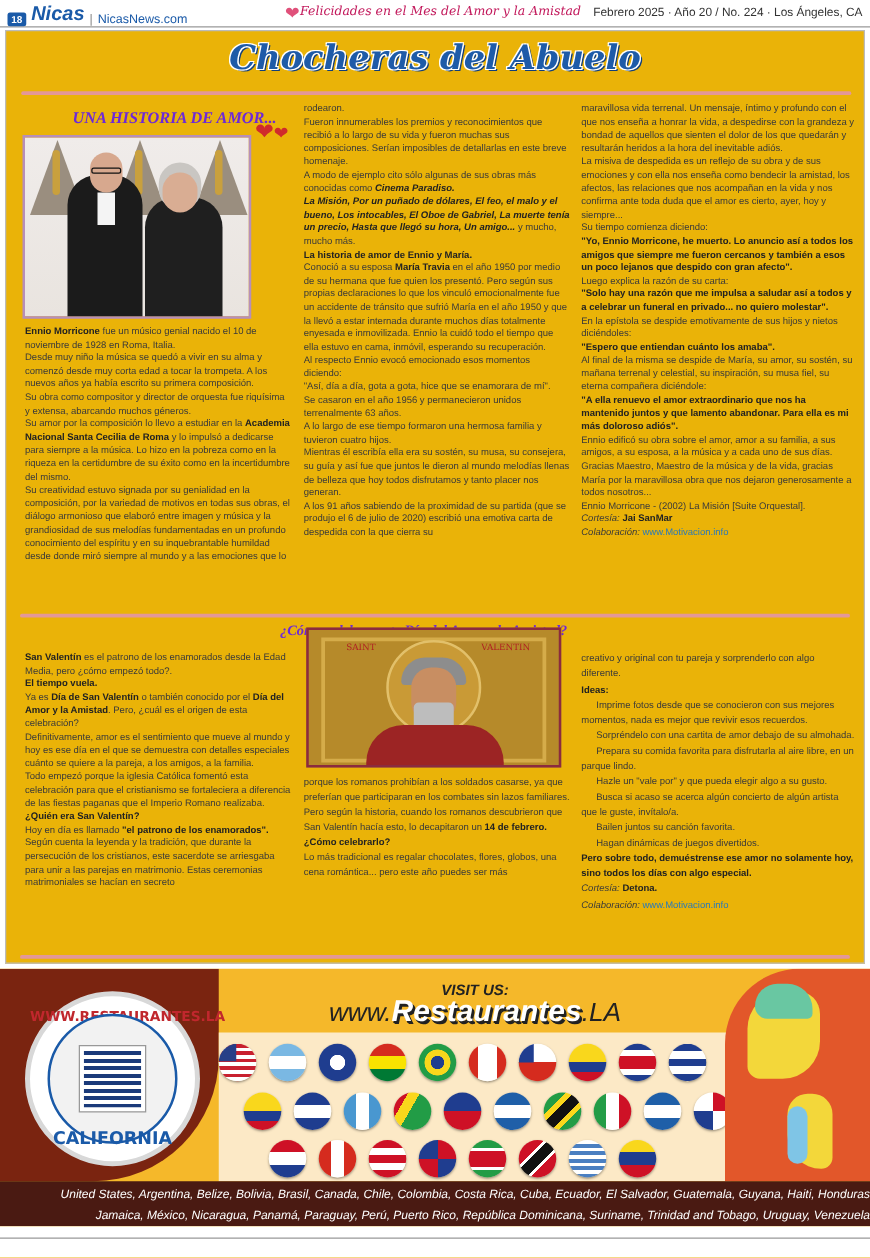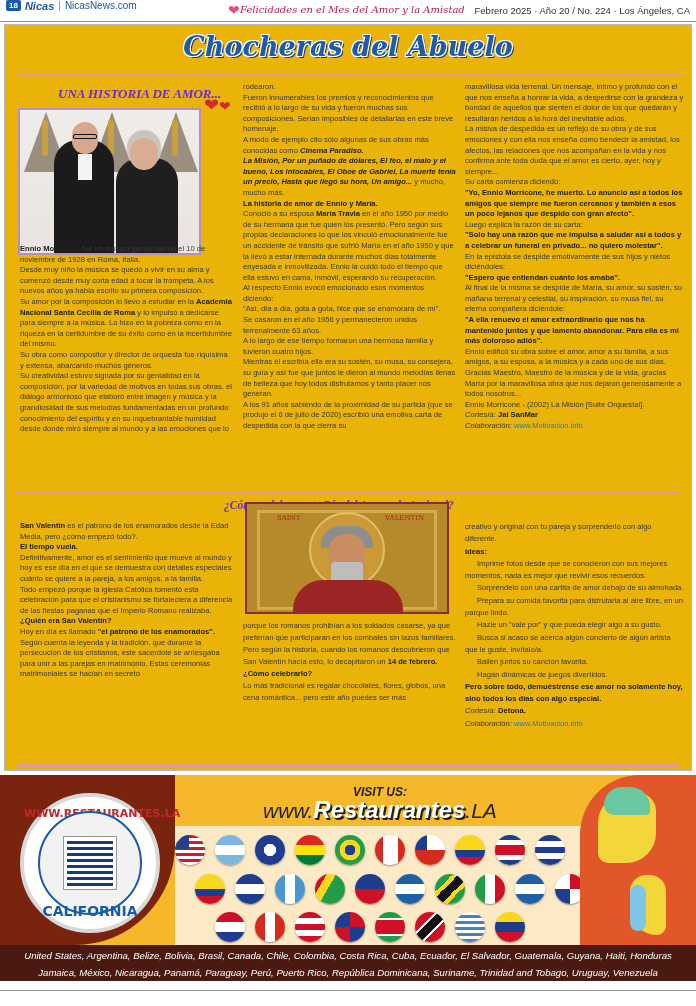--- a/index.html
+++ b/index.html
@@ -1,19 +1,19 @@
 <!DOCTYPE html>
 <html><head>
 <meta charset="utf-8">
 <style>
 *{box-sizing:border-box;margin:0;padding:0}
 body{width:696px;height:1006px;background:#fff;font-family:"Liberation Sans",sans-serif;color:#333;position:relative;overflow:hidden}
-.topbar{position:absolute;left:0;top:0;width:696px;height:22px;display:flex;align-items:flex-start;padding:0 6px;border-bottom:1px solid #999}
+.topbar{position:absolute;left:0;top:0;width:696px;height:22px;display:flex;align-items:flex-end;padding:0 6px;border-bottom:1px solid #999}
 .pgnum{background:#1a5aa8;color:#fff;font-size:8px;font-weight:bold;padding:1px 3px;border-radius:2px;margin-right:4px}
-.nicas{color:#1a5aa8;font-weight:bold;font-style:italic;font-size:11px;font-family:"Liberation Sans",sans-serif}
+.nicas{color:#1a5aa8;font-weight:bold;font-style:italic;font-size:16px;font-family:"Liberation Sans",sans-serif}
 .sep{color:#888;margin:0 4px;font-size:10px}
 .site{font-size:10px;color:#1a5aa8}
 .slogan{position:absolute;left:240px;top:4px;font-family:"DejaVu Serif",serif;font-style:italic;font-size:10px;color:#c2185b}
 .heart-top{position:absolute;left:228px;top:2px;color:#e0507a;font-size:14px}
 .issue{position:absolute;right:6px;top:5px;font-size:9.5px;color:#333}
 .page{position:absolute;left:4px;top:24px;width:688px;height:747px;background:#eab308;border:1px solid #bbb}
 .title{position:absolute;left:0;top:6px;width:100%;text-align:center;font-family:"DejaVu Serif",serif;font-weight:bold;font-style:italic;font-size:27px;color:#1e5ba8;text-shadow:-1px -1px 0 #fff,1px -1px 0 #fff,-1px 1px 0 #fff,1px 1px 0 #fff,2px 2px 0 #123f7a}
 .pinkline{position:absolute;height:3px;background:#e39898;border-radius:2px}
 .col{position:absolute;font-size:7.6px;line-height:10.6px;color:#3a3a3a}
 .col p{margin:0}
@@ -50,21 +50,21 @@
 .visit-us{font-weight:bold;font-style:italic;font-size:12px;color:#222;margin-top:10px}
 .visit-url{font-size:21px;font-style:italic;color:#222;line-height:22px}
 .visit-url .big{font-weight:bold;font-size:24px;color:#fff;text-shadow:1px 1px 0 #222,2px 2px 0 #222}
 .flags{position:absolute;left:175px;top:51px;width:410px;height:119px;background:#fce9c6}
 .flag{position:absolute;width:30px;height:30px;border-radius:50%;box-shadow:0 1px 2px rgba(0,0,0,.4);overflow:hidden}
 .map-bg{position:absolute;left:580px;top:0;width:116px;height:170px;background:#e2572a;border-radius:60px 0 0 0}
 .map-na{position:absolute;left:598px;top:18px;width:58px;height:70px;background:#f3d73a;border-radius:30px 18px 30px 10px}
 .map-na2{position:absolute;left:604px;top:12px;width:46px;height:28px;background:#69c7a2;border-radius:18px 20px 4px 10px}
 .map-sa{position:absolute;left:630px;top:100px;width:36px;height:60px;background:#f3d73a;border-radius:18px 18px 10px 30px}
 .map-sa2{position:absolute;left:630px;top:110px;width:16px;height:46px;background:#7fc5e6;border-radius:8px}
-.countries{position:absolute;left:0;top:170px;width:696px;height:36px;background:#4a1a12;color:#fff;font-style:italic;font-size:9.6px;text-align:center;line-height:17px;padding-top:2px}
+.countries{position:absolute;left:0;top:170px;width:696px;height:36px;background:#4a1a12;color:#fff;font-style:italic;font-size:9.6px;text-align:right;line-height:17px;padding-top:2px}
 .footer{position:absolute;left:0;top:990px;width:696px;text-align:center;font-size:8px;color:#333;border-top:1px solid #999;padding-top:16px}
 .footer .lbl{font-weight:bold}
 .footer .mail{color:#1a7ac0}
 </style>
 </head>
 <body>
 
 <div class="topbar">
   <span class="pgnum">18</span>
   <span class="nicas">Nicas</span>
@@ -90,25 +90,25 @@
   <div class="oscar" style="left:152px"></div>
   <div class="man"></div>
   <div class="shirt"></div>
   <div class="man-head"></div>
   <div class="glasses"></div>
   <div class="woman"></div>
   <div class="woman-head"></div>
 </div>
 <div class="hearts" style="top:96px;left:204px">❤<span style="font-size:14px">❤</span></div>
 
-<div class="col" style="left:20px;top:244px;width:213px">
+<div class="col" style="left:20px;top:260px;width:213px">
   <p><span class="b">Ennio Morricone</span><span> fue un músico genial nacido el 10 de noviembre de 1928 en Roma, Italia.</span></p>
   <p>Desde muy niño la música se quedó a vivir en su alma y comenzó desde muy corta edad a tocar la trompeta. A los nuevos años ya había escrito su primera composición.</p>
+  <p>Su obra como compositor y director de orquesta fue riquísima y extensa, abarcando muchos géneros.</p>
   <p><span>Su amor por la composición lo llevo a estudiar en la </span><span class="b">Academia Nacional Santa Cecilia de Roma</span><span> y lo impulsó a dedicarse para siempre a la música. Lo hizo en la pobreza como en la riqueza en la certidumbre de su éxito como en la incertidumbre del mismo.</span></p>
-  <p>Su obra como compositor y director de orquesta fue riquísima y extensa, abarcando muchos géneros.</p>
   <p>Su creatividad estuvo signada por su genialidad en la composición, por la variedad de motivos en todas sus obras, el diálogo armonioso que elaboró entre imagen y música y la grandiosidad de sus melodías fundamentadas en un profundo conocimiento del espíritu y en su inquebrantable humildad desde donde miró siempre al mundo y a las emociones que lo</p>
 </div>
 
 <div class="col" style="left:243px;top:82px;width:213px">
   <p>rodearon.</p>
   <p>Fueron innumerables los premios y reconocimientos que recibió a lo largo de su vida y fueron muchas sus composiciones. Serían imposibles de detallarlas en este breve homenaje.</p>
   <p><span>A modo de ejemplo cito sólo algunas de sus obras más conocidas como </span><span class="b i">Cinema Paradiso.</span></p>
   <p><span class="b i">La Misión, Por un puñado de dólares, El feo, el malo y el bueno, Los intocables, El Oboe de Gabriel, La muerte tenía un precio, Hasta que llegó su hora, Un amigo...</span><span> y mucho, mucho más.</span></p>
   <p class="b">La historia de amor de Ennio y María.</p>
   <p><span>Conoció a su esposa </span><span class="b">María Travia</span><span> en el año 1950 por medio de su hermana que fue quien los presentó. Pero según sus propias declaraciones lo que los vinculó emocionalmente fue un accidente de tránsito que sufrió María en el año 1950 y que la llevó a estar internada durante muchos días totalmente enyesada e inmovilizada. Ennio la cuidó todo el tiempo que ella estuvo en cama, inmóvil, esperando su recuperación.</span></p>
@@ -116,21 +116,21 @@
   <p>"Así, día a día, gota a gota, hice que se enamorara de mí".</p>
   <p>Se casaron en el año 1956 y permanecieron unidos terrenalmente 63 años.</p>
   <p>A lo largo de ese tiempo formaron una hermosa familia y tuvieron cuatro hijos.</p>
   <p>Mientras él escribía ella era su sostén, su musa, su consejera, su guía y así fue que juntos le dieron al mundo melodías llenas de belleza que hoy todos disfrutamos y tanto placer nos generan.</p>
   <p>A los 91 años sabiendo de la proximidad de su partida (que se produjo el 6 de julio de 2020) escribió una emotiva carta de despedida con la que cierra su</p>
 </div>
 
 <div class="col" style="left:465px;top:82px;width:220px">
   <p>maravillosa vida terrenal. Un mensaje, íntimo y profundo con el que nos enseña a honrar la vida, a despedirse con la grandeza y bondad de aquellos que sienten el dolor de los que quedarán y resultarán heridos a la hora del inevitable adiós.</p>
   <p>La misiva de despedida es un reflejo de su obra y de sus emociones y con ella nos enseña como bendecir la amistad, los afectos, las relaciones que nos acompañan en la vida y nos confirma ante toda duda que el amor es cierto, ayer, hoy y siempre...</p>
-  <p>Su carta comienza diciendo:</p>
+  <p>Su tiempo comienza diciendo:</p>
   <p class="b">"Yo, Ennio Morricone, he muerto. Lo anuncio así a todos los amigos que siempre me fueron cercanos y también a esos un poco lejanos que despido con gran afecto".</p>
   <p>Luego explica la razón de su carta:</p>
   <p class="b">"Solo hay una razón que me impulsa a saludar así a todos y a celebrar un funeral en privado... no quiero molestar".</p>
   <p>En la epístola se despide emotivamente de sus hijos y nietos diciéndoles:</p>
   <p class="b">"Espero que entiendan cuánto los amaba".</p>
   <p>Al final de la misma se despide de María, su amor, su sostén, su mañana terrenal y celestial, su inspiración, su musa fiel, su eterna compañera diciéndole:</p>
   <p class="b">"A ella renuevo el amor extraordinario que nos ha mantenido juntos y que lamento abandonar. Para ella es mi más doloroso adiós".</p>
   <p>Ennio edificó su obra sobre el amor, amor a su familia, a sus amigos, a su esposa, a la música y a cada uno de sus días.</p>
   <p>Gracias Maestro, Maestro de la música y de la vida, gracias María por la maravillosa obra que nos dejaron generosamente a todos nosotros...</p>
   <p>Ennio Morricone - (2002) La Misión [Suite Orquestal].</p>
@@ -138,20 +138,21 @@
   <p><span class="i">Colaboración:</span> <a class="link">www.Motivacion.info</a></p>
 </div>
 
 <div class="pinkline" style="left:16px;top:491px;width:664px"></div>
 
 <div class="sub-head" style="left:224px;top:499px;font-size:11.5px">¿Cómo celebras este Día del Amor y la Amistad?</div>
 
 <div class="col" style="left:20px;top:521px;width:213px">
   <p><span class="b">San Valentín</span><span> es el patrono de los enamorados desde la Edad Media, pero ¿cómo empezó todo?.</span></p>
   <p class="b">El tiempo vuela.</p>
+  <p><span>Ya es </span><span class="b">Día de San Valentín</span><span> o también conocido por el </span><span class="b">Día del Amor y la Amistad</span><span>. Pero, ¿cuál es el origen de esta celebración?</span></p>
   <p>Definitivamente, amor es el sentimiento que mueve al mundo y hoy es ese día en el que se demuestra con detalles especiales cuánto se quiere a la pareja, a los amigos, a la familia.</p>
   <p>Todo empezó porque la iglesia Católica fomentó esta celebración para que el cristianismo se fortaleciera a diferencia de las fiestas paganas que el Imperio Romano realizaba.</p>
   <p class="b">¿Quién era San Valentín?</p>
   <p><span>Hoy en día es llamado </span><span class="b">"el patrono de los enamorados".</span></p>
   <p>Según cuenta la leyenda y la tradición, que durante la persecución de los cristianos, este sacerdote se arriesgaba para unir a las parejas en matrimonio. Estas ceremonias matrimoniales se hacían en secreto</p>
 </div>
 
 <div class="photo2">
   <div class="icon-frame"></div>
   <div class="halo"></div>

